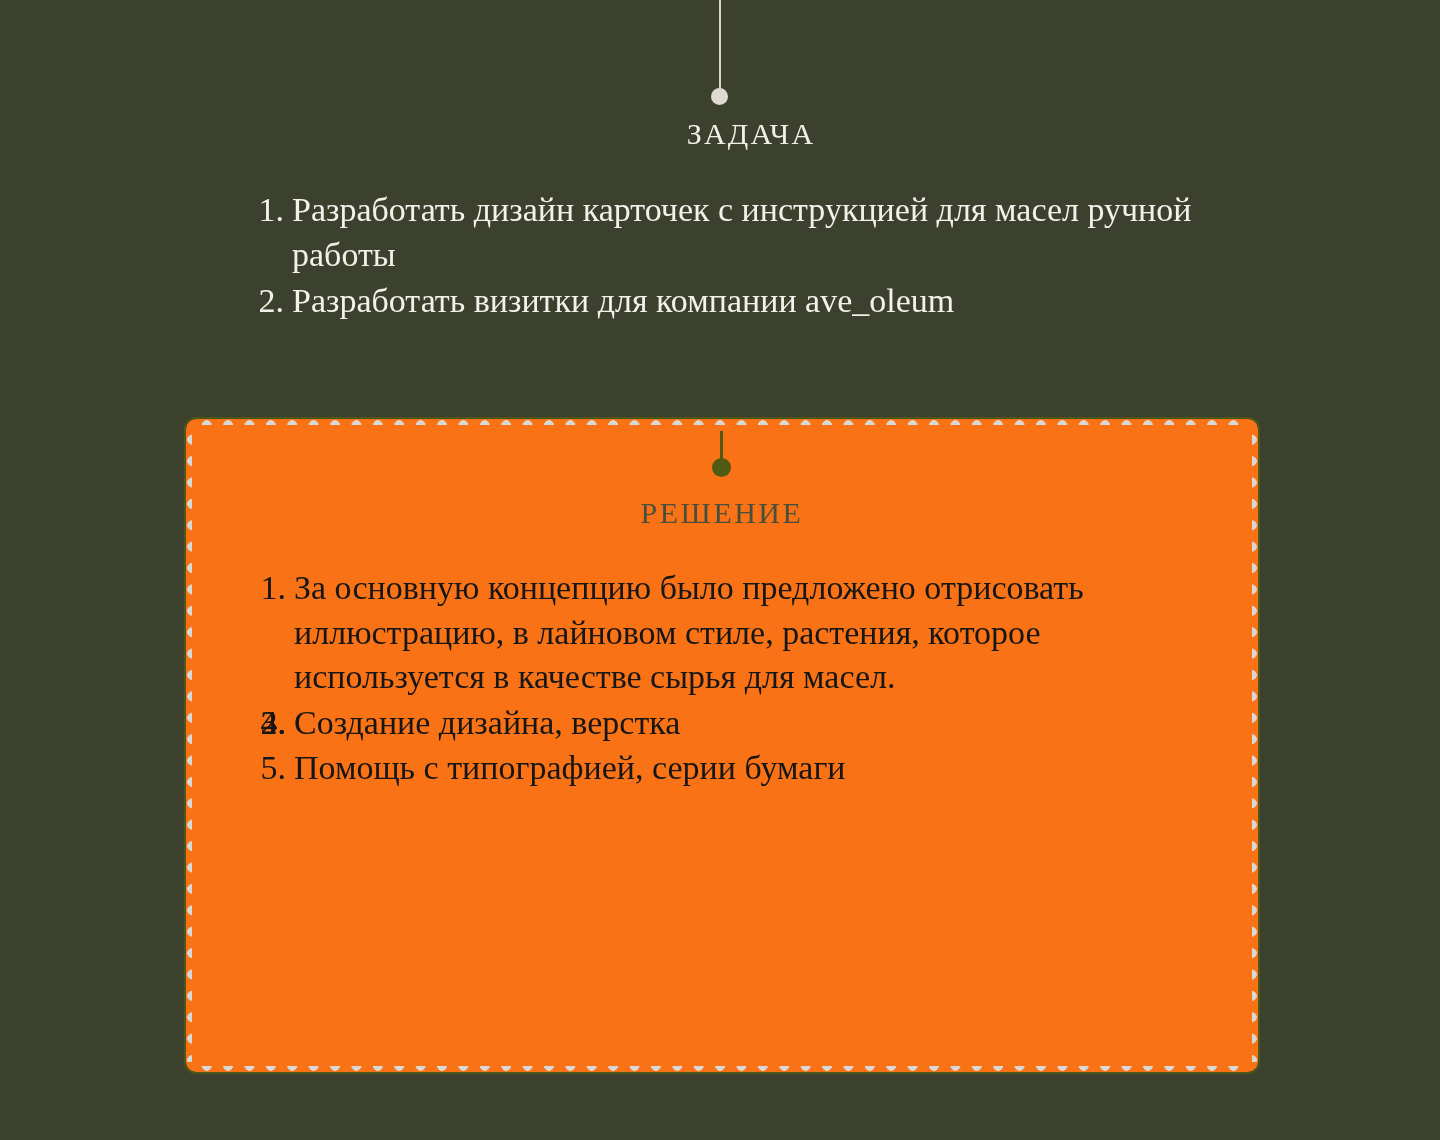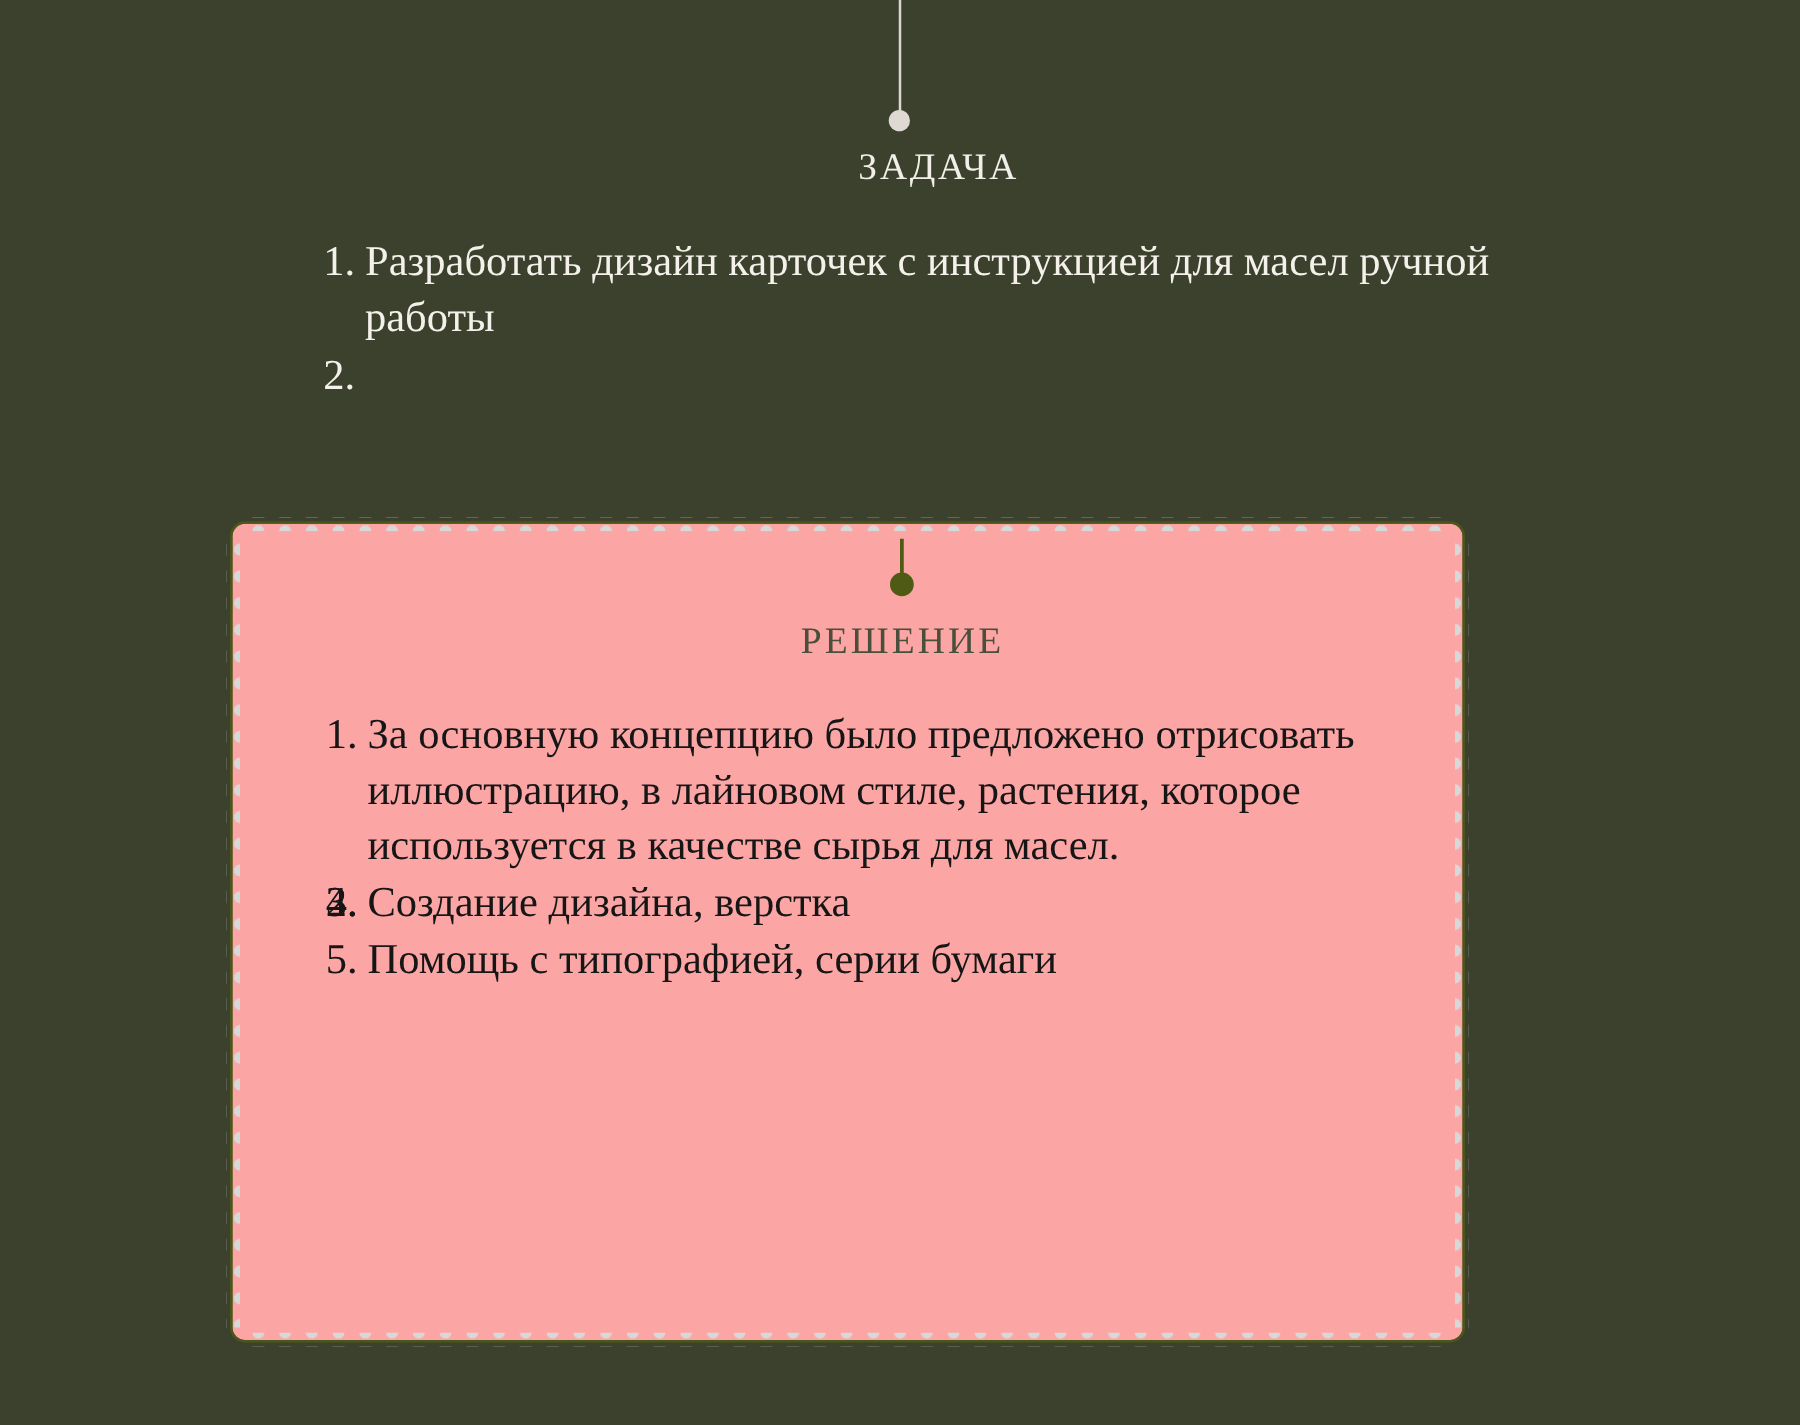--- a/index.html
+++ b/index.html
@@ -77,23 +77,23 @@
     top: 0;
     width: 34px;
     text-align: right;
   }
 
   
   .solution-card {
     position: absolute;
     left: 186px;
     top: 419px;
-    width: 984px;
+    width: 1072px;
     height: 653px;
-    background: #fca5a5;
+    background: #f97316;
     border-radius: 10px;
   }
   
   .scallop {
     position: absolute;
     pointer-events: none;
   }
   .scallop-top {
     left: 10px;
     top: -5px;
@@ -208,20 +208,21 @@
   <div class="top-connector"></div>
   <div class="top-dot"></div>
   <div class="task-title">ЗАДАЧА</div>
   <ol class="task-list">
     <li>
       <span class="num">1.</span>
       <span>Разработать дизайн карточек с инструкцией для масел ручной работы</span>
     </li>
     <li>
       <span class="num">2.</span>
+      <span>Разработать визитки для компании ave_oleum</span>
     </li>
   </ol>
 </div>
 
 <div class="solution-card">
   <div class="card-outline"></div>
   <div class="scallop scallop-top"></div>
   <div class="scallop scallop-bottom"></div>
   <div class="scallop scallop-left"></div>
   <div class="scallop scallop-right"></div>

